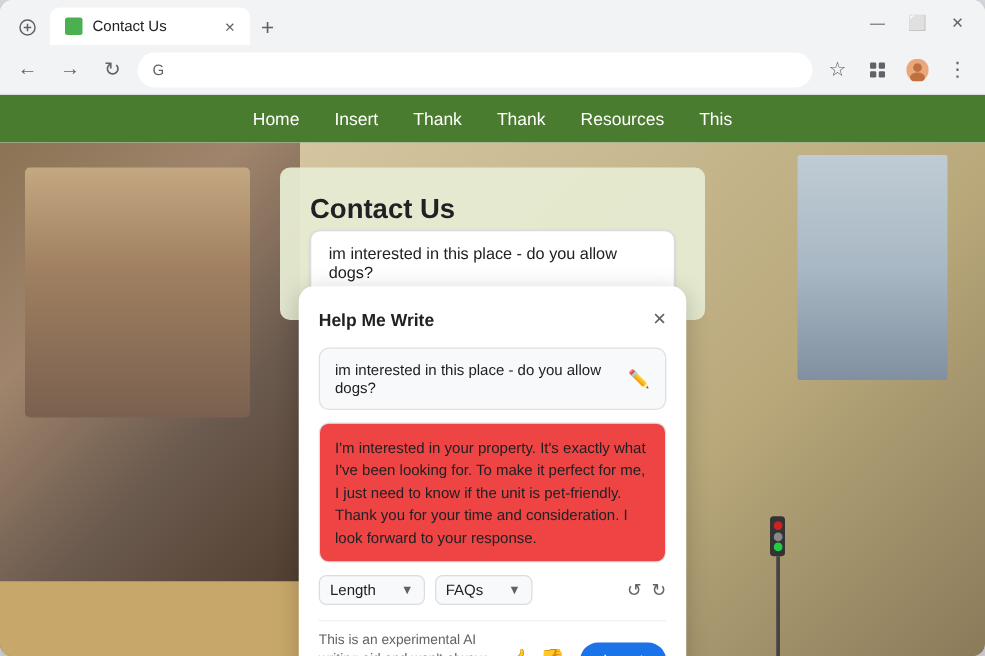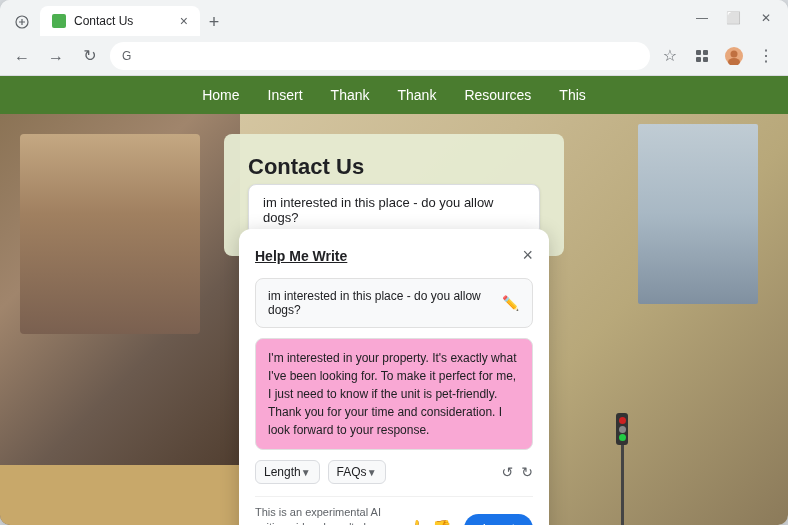--- a/index.html
+++ b/index.html
@@ -239,57 +239,57 @@
       border-radius: 12px;
       box-shadow: 0 4px 20px rgba(0,0,0,0.2);
       padding: 16px;
     }
     .hmw-header {
       display: flex;
       align-items: center;
       justify-content: space-between;
       margin-bottom: 12px;
     }
-    .hmw-title { font-size: 14px; font-weight: 600; color: #202124; text-decoration: underline; }
+    .hmw-title { font-size: 14px; font-weight: 600; color: #202124; }
     .hmw-close { cursor: pointer; color: #5f6368; font-size: 18px; }
 
     .hmw-input-area {
       background: #f8f9fa;
       border-radius: 8px;
       padding: 10px 12px;
       display: flex;
       align-items: center;
       justify-content: space-between;
       margin-bottom: 10px;
       border: 1px solid #e0e0e0;
     }
     .hmw-input-text { font-size: 12px; color: #202124; flex: 1; }
     .hmw-edit-icon { color: #5f6368; font-size: 14px; cursor: pointer; }
 
     .hmw-result {
-      background: #f9a8d4;
+      background: #ef4444;
       border-radius: 8px;
       padding: 10px 12px;
       font-size: 12px;
       color: #202124;
       line-height: 1.5;
       margin-bottom: 10px;
       border: 1px solid #e0e0e0;
     }
 
     .hmw-controls {
       display: flex;
       align-items: center;
       gap: 8px;
       margin-bottom: 12px;
     }
     .hmw-select {
       display: flex;
       align-items: center;
-      gap: 0;
+      gap: 20px;
       background: #f8f9fa;
       border: 1px solid #dadce0;
       border-radius: 6px;
       padding: 4px 8px;
       font-size: 12px;
       color: #202124;
       cursor: pointer;
     }
     .hmw-select-arrow { font-size: 10px; color: #5f6368; }
     .hmw-refresh-btn { cursor: pointer; color: #5f6368; font-size: 14px; margin-left: auto; }

